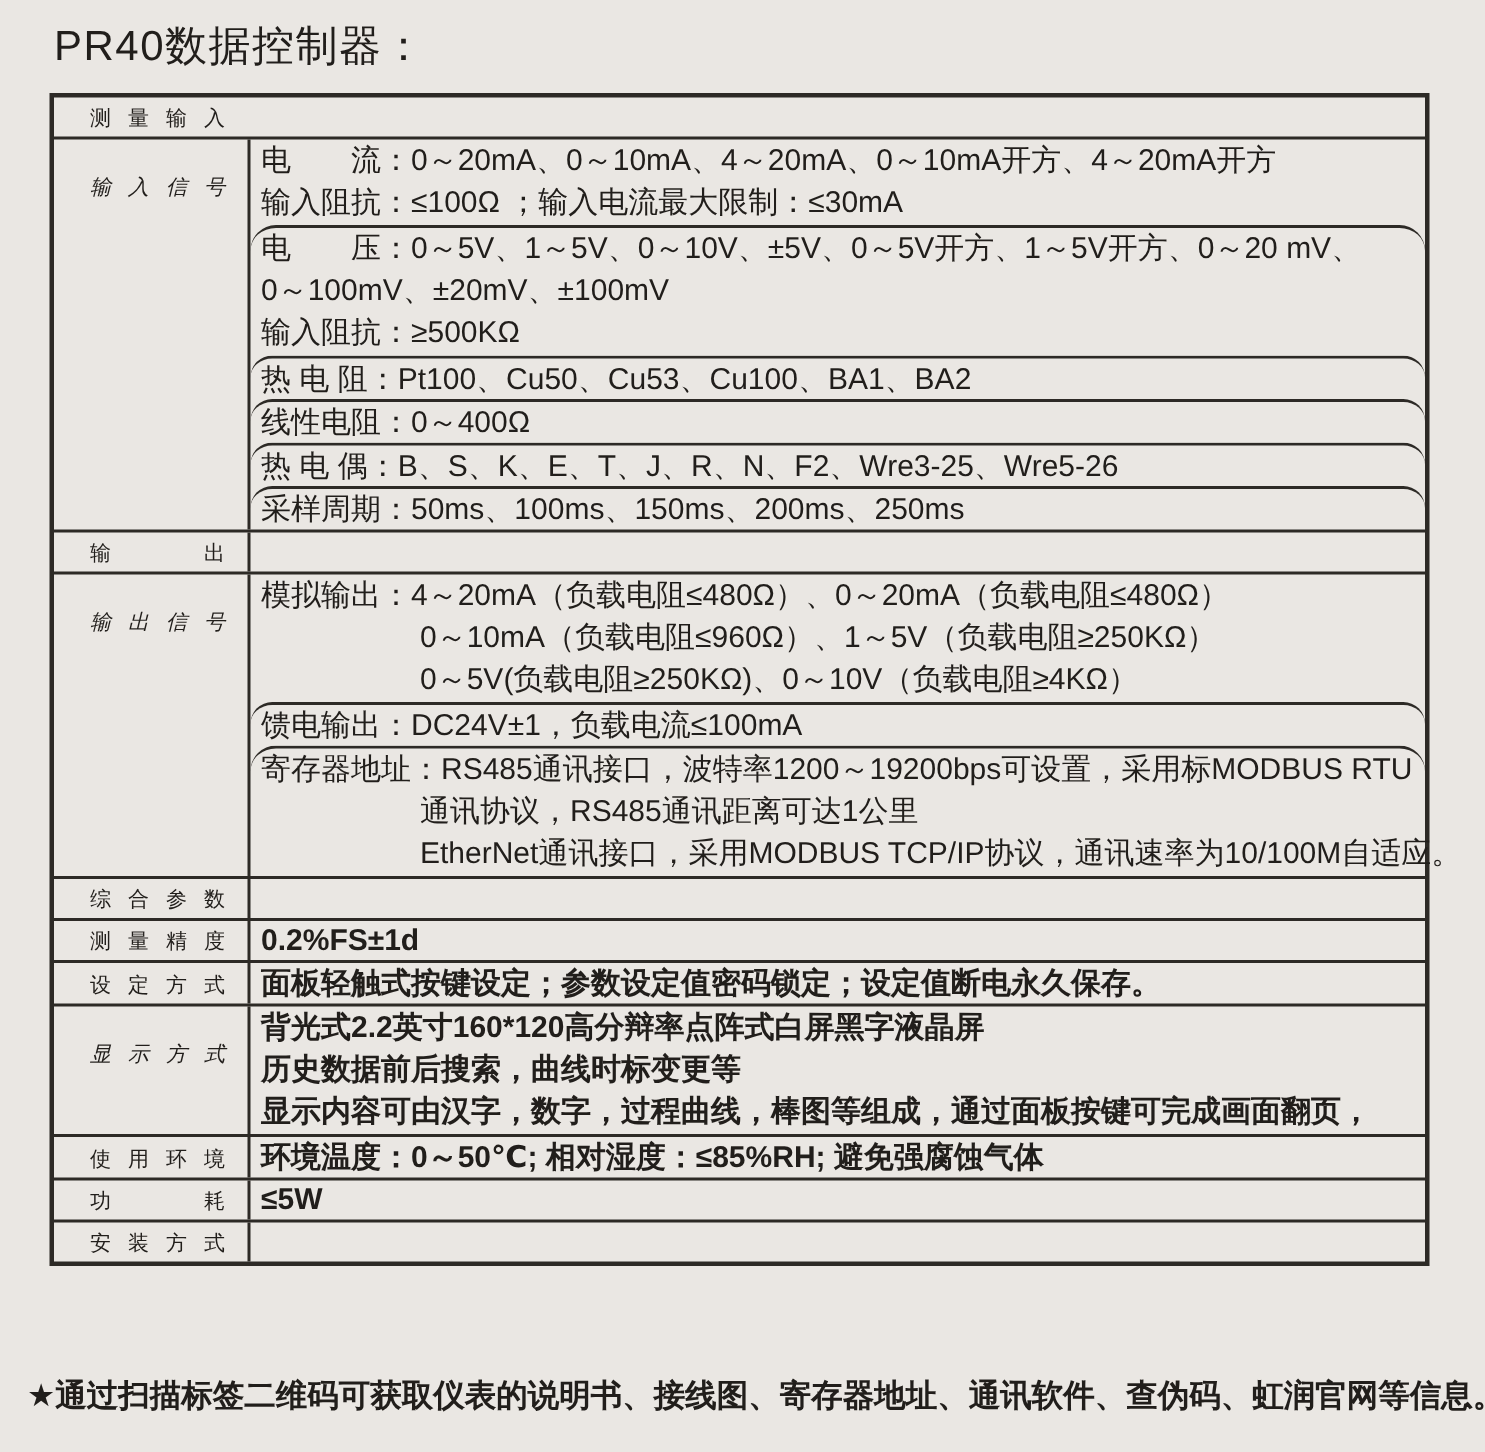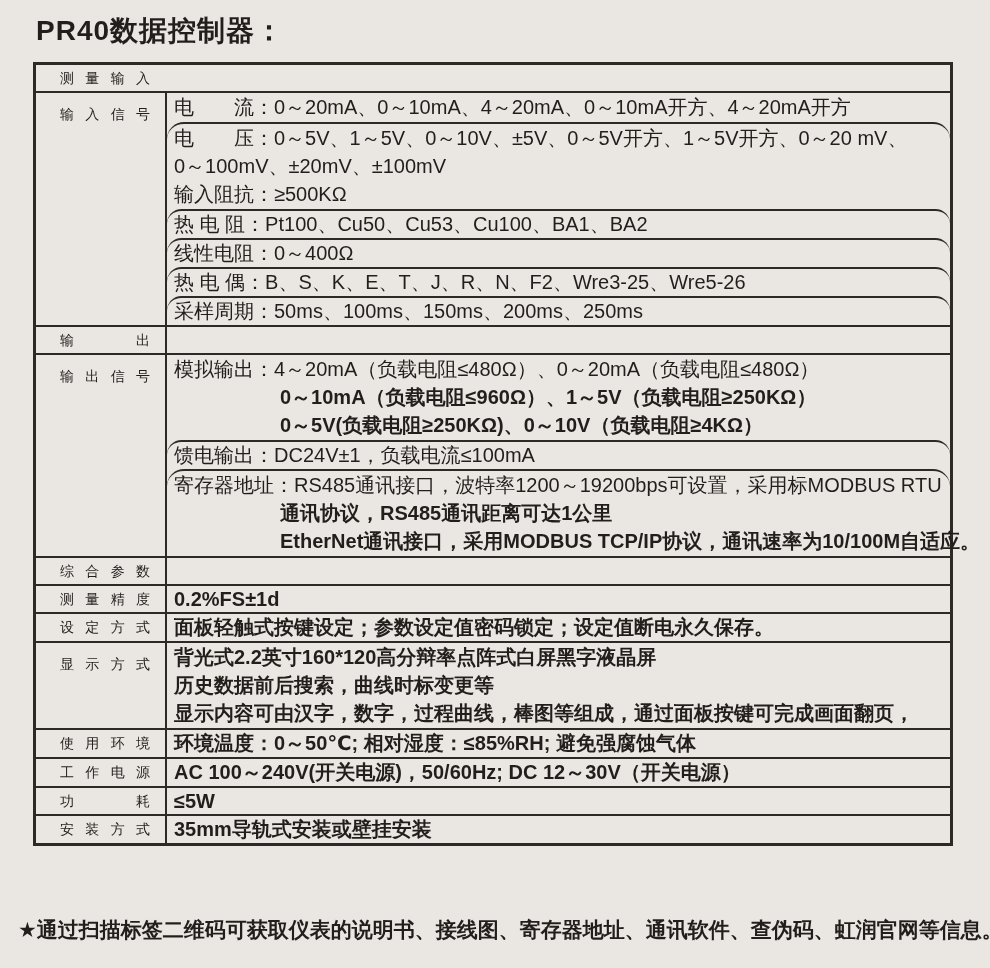--- a/index.html
+++ b/index.html
@@ -11,36 +11,36 @@
   html,body{width:990px;height:968px;}
   body{
     position:relative;
     background:var(--bg);
     color:var(--tx);
     font-family:"Liberation Sans","DejaVu Sans",sans-serif;
     overflow:hidden;
   }
   .title{
     position:absolute;top:12px;left:36px;
-    font-size:28px;font-weight:700;letter-spacing:1px;
+    font-size:28px;font-weight:400;letter-spacing:1px;
   }
   .spec-table{
     position:absolute;top:62px;left:33px;width:920px;
     border:3px solid var(--bc);
     font-size:20px;
   }
   .row{display:flex;align-items:stretch;}
   .row + .row{border-top:2px solid var(--bc);}
   .lcell{
     flex:0 0 131px;width:131px;
     border-right:2px solid var(--bc);
     padding-left:24px;
-    display:flex;align-items:flex-start;
+    display:flex;align-items:center;
   }
-  .lcell.top{align-items:flex-start;padding-top:8px;}
+  .lcell.top{align-items:flex-start;padding-top:18px;font-style:italic;}
   .ltext{
     display:inline-block;width:90px;
     font-size:14px;
     text-align:justify;text-align-last:justify;
     line-height:26px;
   }
   .header-row{min-height:26px;display:flex;align-items:center;padding-left:24px;}
   .vcell{
     flex:1 1 auto;min-width:0;
     padding-left:7px;
@@ -52,21 +52,21 @@
   .vcell.empty{padding:0;}
   .subs{flex:1 1 auto;min-width:0;display:flex;flex-direction:column;}
   .sub{
     display:flex;align-items:center;
     min-height:26px;padding-left:7px;
     white-space:nowrap;
   }
   .sub + .sub{border-top:2px solid var(--bc);border-radius:17px;}
   .sub.multi, .vcell.multi{display:block;padding-top:0;padding-bottom:1px;}
   .line{line-height:28px;white-space:nowrap;}
-  .line.ind{padding-left:106px;font-weight:bold;}
+  .line.ind{padding-left:106px;}
   .footer{
     position:absolute;top:916px;left:18px;width:966px;
     font-size:21px;font-weight:700;
     white-space:nowrap;
   }
 </style>
 </head>
 <body>
 
 <h1 class="title">PR40数据控制器：</h1>
@@ -77,20 +77,21 @@
     <span class="ltext">测量输入</span>
   </div>
 
   <div class="row">
     <div class="lcell top">
       <span class="ltext">输入信号</span>
     </div>
     <div class="subs">
       <div class="sub multi">
         <div class="line">电　　流：0～20mA、0～10mA、4～20mA、0～10mA开方、4～20mA开方</div>
+        <div class="line">输入阻抗：≤100Ω ；输入电流最大限制：≤30mA</div>
       </div>
       <div class="sub multi">
         <div class="line">电　　压：0～5V、1～5V、0～10V、±5V、0～5V开方、1～5V开方、0～20 mV、</div>
         <div class="line">0～100mV、±20mV、±100mV</div>
         <div class="line">输入阻抗：≥500KΩ</div>
       </div>
       <div class="sub">
         <span>热 电 阻：Pt100、Cu50、Cu53、Cu100、BA1、BA2</span>
       </div>
       <div class="sub">
@@ -165,36 +166,29 @@
     </div>
   </div>
 
   <div class="row">
     <div class="lcell">
       <span class="ltext">使用环境</span>
     </div>
     <div class="vcell">环境温度：0～50℃; 相对湿度：≤85%RH;  避免强腐蚀气体</div>
   </div>
 
-  <div class="row">
-    <div class="lcell">
-      <span class="ltext">工作电源</span>
-    </div>
-    <div class="vcell">AC 100～240V(开关电源)，50/60Hz; DC 12～30V（开关电源）</div>
-  </div>
 
   <div class="row">
     <div class="lcell">
       <span class="ltext">功耗</span>
     </div>
     <div class="vcell">≤5W</div>
   </div>
 
   <div class="row">
     <div class="lcell">
       <span class="ltext">安装方式</span>
     </div>
-    <div class="vcell">35mm导轨式安装或壁挂安装</div>
   </div>
 
 </div>
 
 <div class="footer">★通过扫描标签二维码可获取仪表的说明书、接线图、寄存器地址、通讯软件、查伪码、虹润官网等信息。</div>
 
 </body></html>

